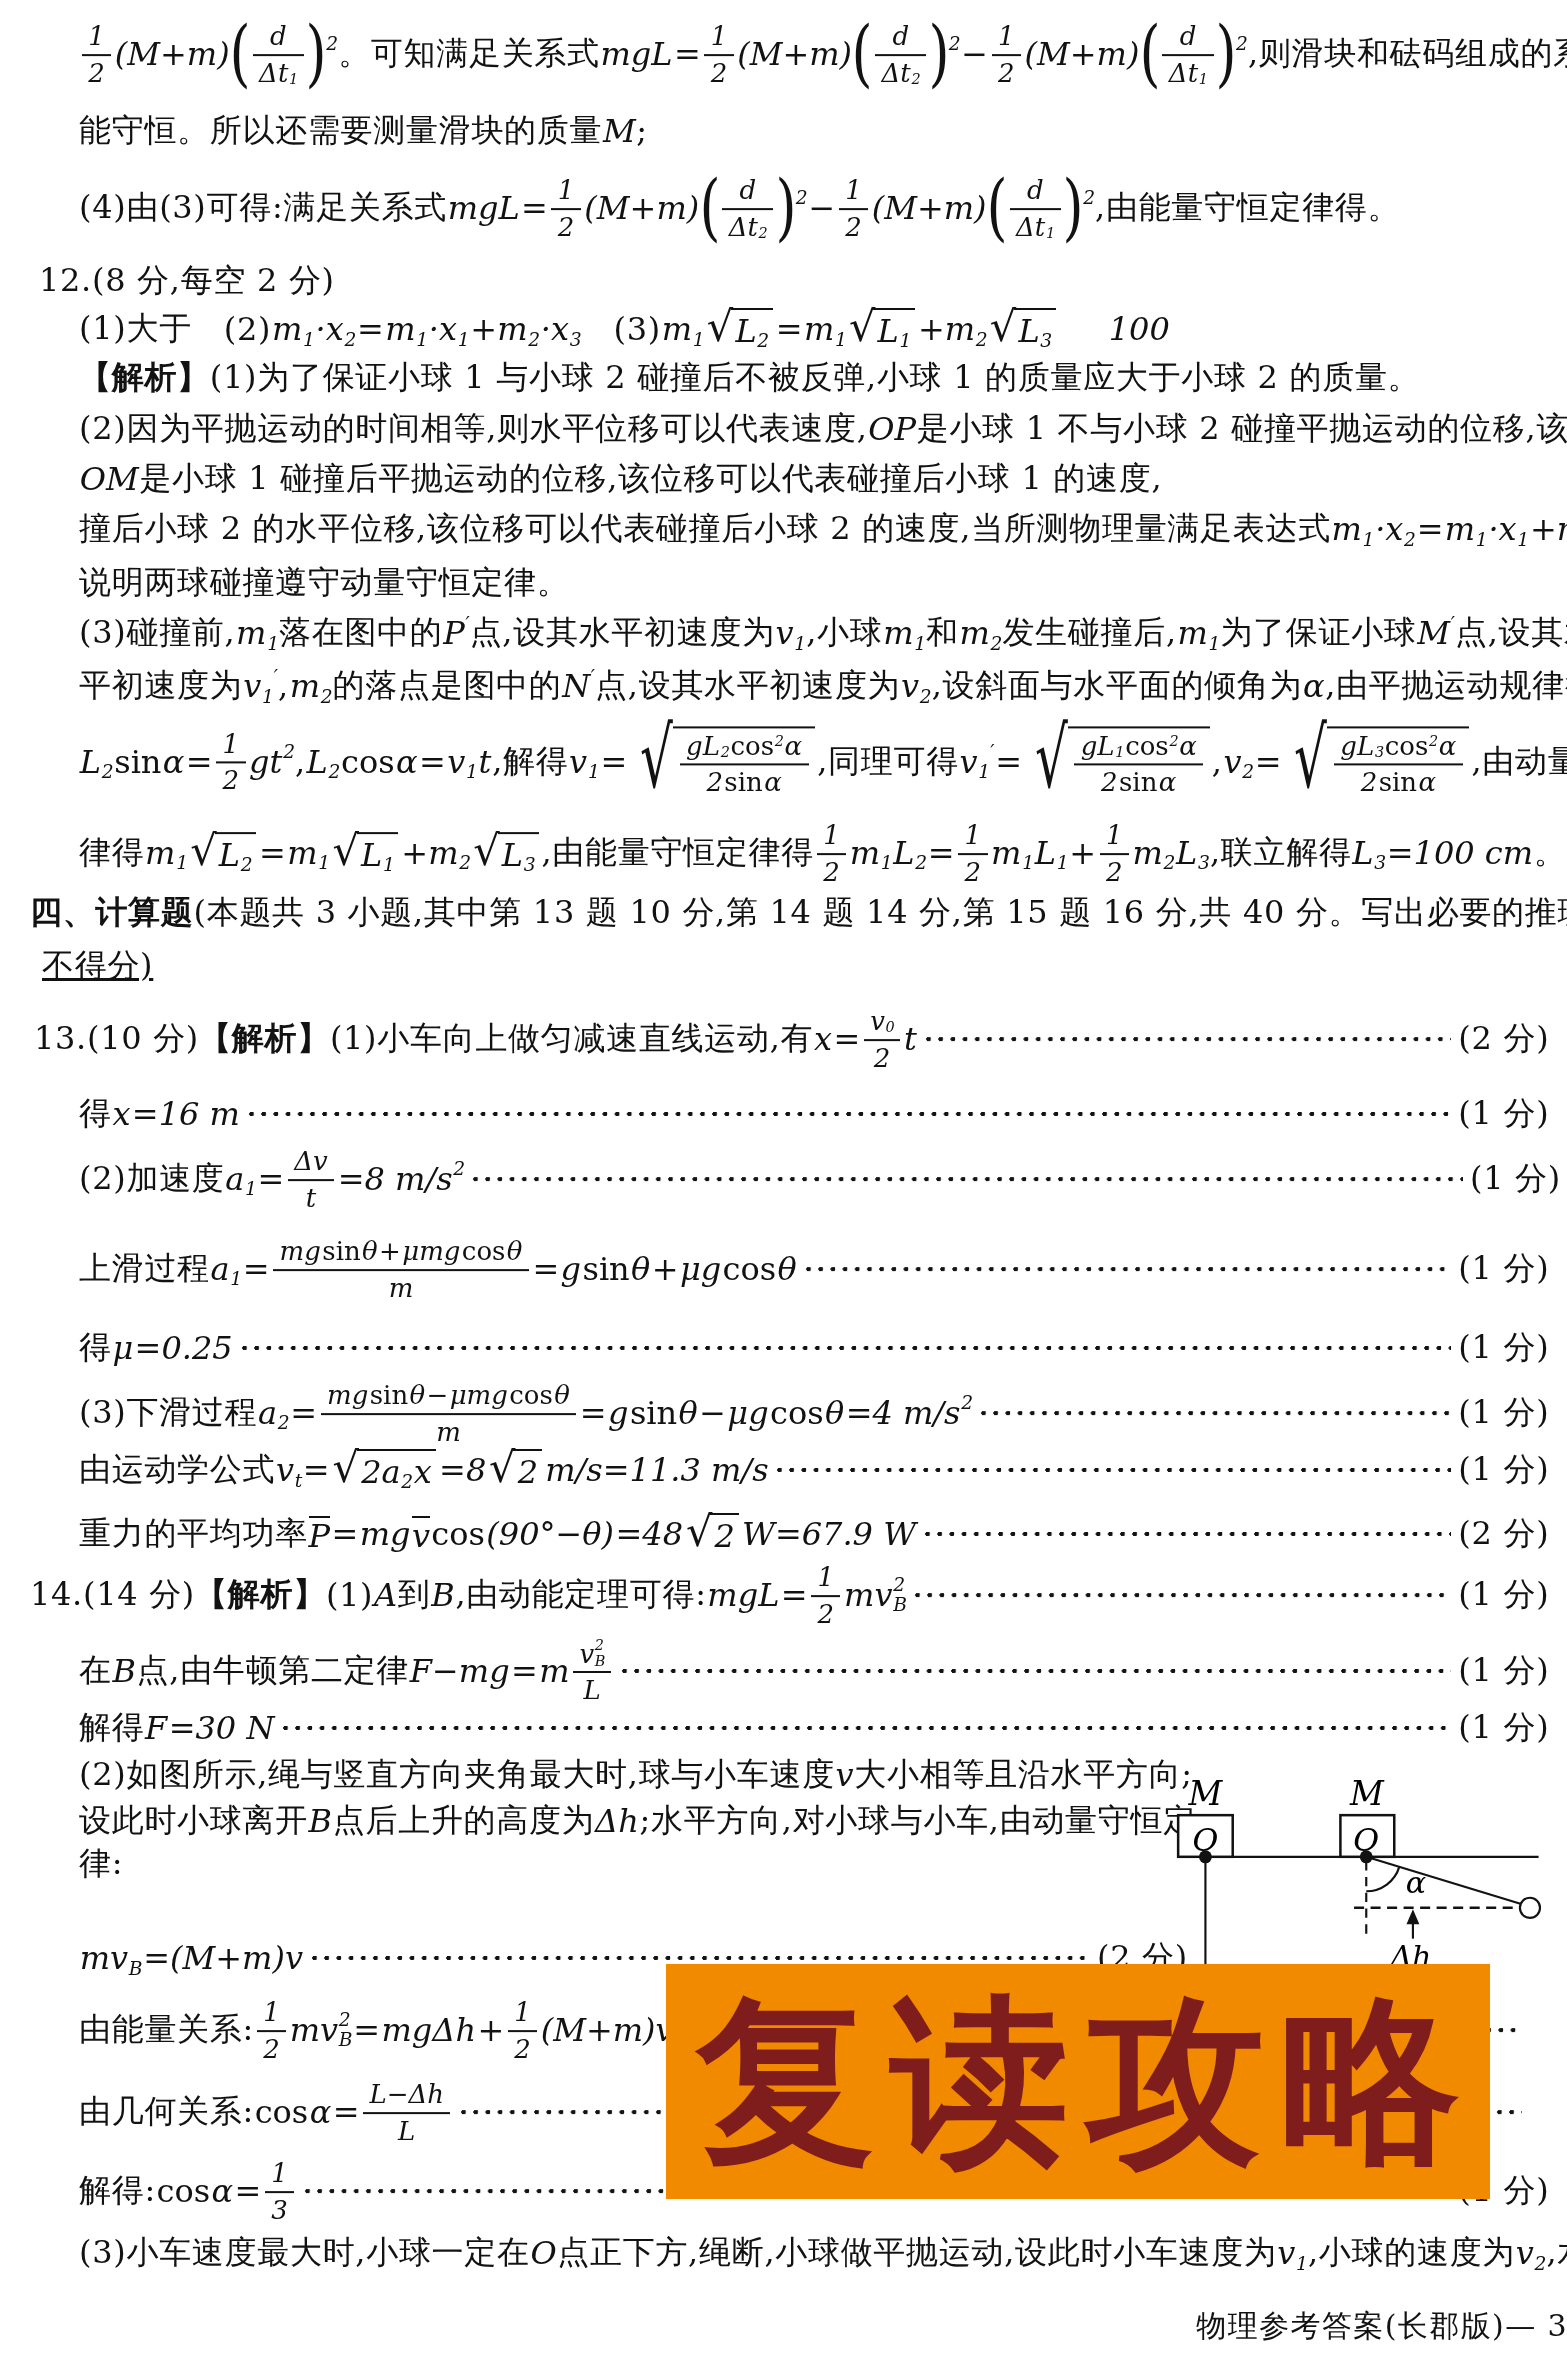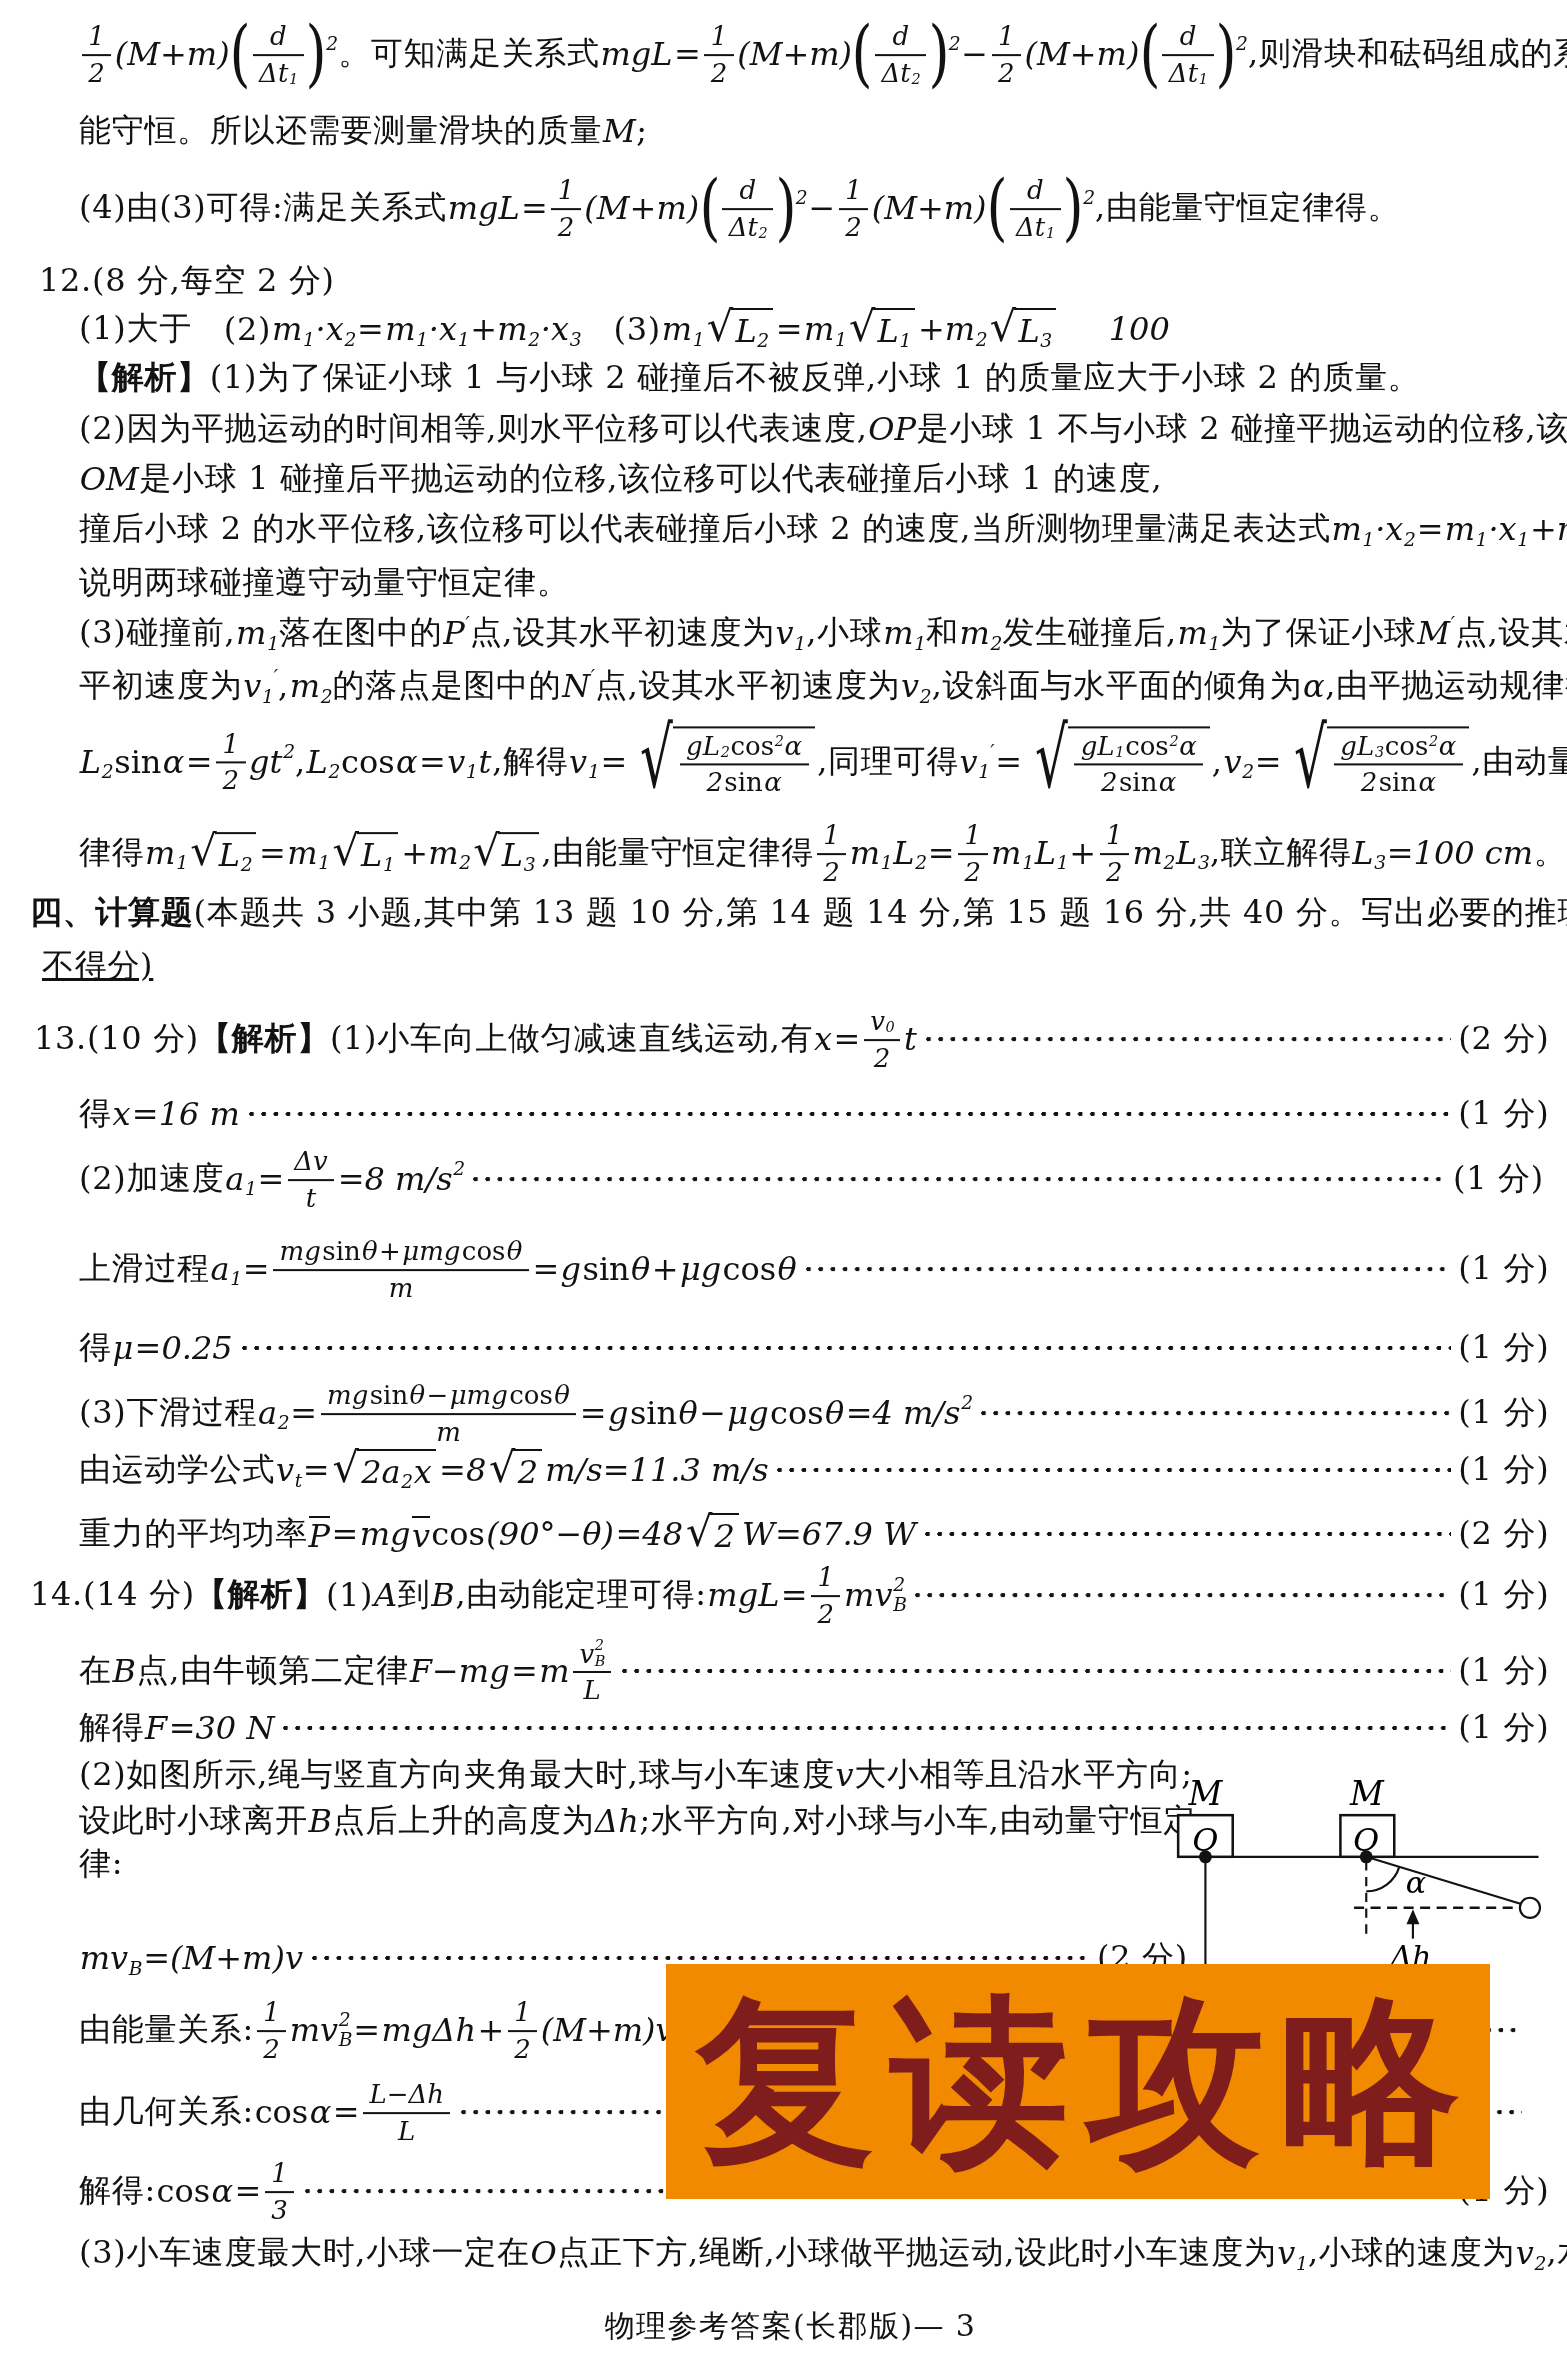--- a/index.html
+++ b/index.html
@@ -29,21 +29,21 @@
   .bigp{font-size:72px;font-weight:300;line-height:0.85;transform:scaleX(0.75);margin:0 -4.3px;font-style:normal;}
   .bar{border-top:2.2px solid #121212;padding-top:1.4px;line-height:1;}
   .dots{flex:1 1 21.5px;height:6.5px;margin:0 7.2px;align-self:center;
         background-image:radial-gradient(circle at 3.6px 3.2px,#121212 2.2px,transparent 2.6px);
         background-size:12.2px 6.5px;background-repeat:repeat-x;}
   .score{white-space:nowrap;}
   .gap{display:inline-block;}
   #watermark{position:absolute;display:flex;align-items:center;justify-content:center;z-index:30;}
   #watermark span{color:#7f1d1d;font-family:"DejaVu Sans","Liberation Sans",sans-serif;
         font-weight:900;font-size:179px;letter-spacing:16px;line-height:1;margin-right:-16px;}
-  #footer{position:absolute;left:13px;right:0;text-align:center;font-size:30px;letter-spacing:1.4px;}
+  #footer{position:absolute;left:13px;right:0;text-align:right;font-size:30px;letter-spacing:1.4px;}
   #figure{position:absolute;left:1120px;top:1759px;z-index:5;}
 </style>
 </head>
 <body>
 
 <div id="page">
 
   <div id="doc">
       <div class="line" style="top: 54px; left: 79px;">
         <span class="frac">
@@ -491,21 +491,21 @@
         <span class="dots"></span>
         <span class="zh score">(2 分)</span>
       </div>
       <div class="line" style="top: 1114px; left: 79px; right: 18.7px;">
         <span class="zh">得 </span>
         <span class="ma">x</span>
         <span class="ma">=16 m</span>
         <span class="dots"></span>
         <span class="zh score">(1 分)</span>
       </div>
-      <div class="line" style="top: 1179px; left: 79px; right: 24px;">
+      <div class="line" style="top: 1179px; left: 79px; right: 7px;">
         <span class="zh">(2)加速度 </span>
         <span class="ma">a</span>
         <span class="sb">1</span>
         <span class="ma">=</span>
         <span class="frac">
           <span class="num">
             <span class="ma">Δv</span>
           </span>
           <span class="den">
             <span class="ma">t</span>

